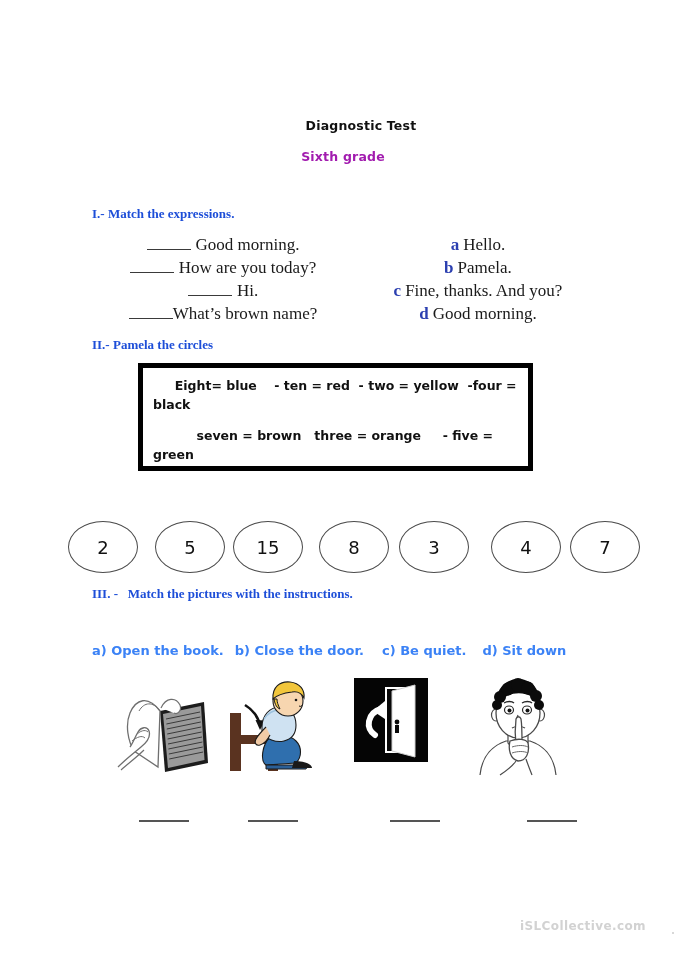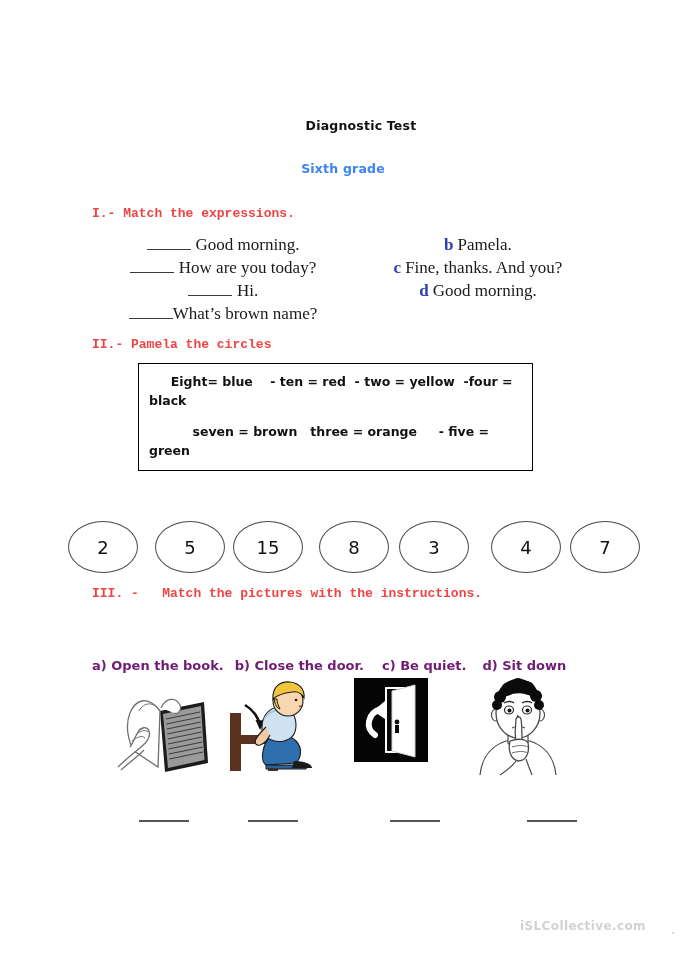--- a/index.html
+++ b/index.html
@@ -37,33 +37,33 @@
     letter-spacing: 0.2px;
     color: #111;
     margin: 0;
     padding-left: 36px;
   }
   .doc-subtitle {
     font-family: "DejaVu Sans", sans-serif;
     font-weight: bold;
     font-size: 12.5px;
     letter-spacing: 0.2px;
-    color: #3b82f6;
-    margin: 12px;
+    color: #a21caf;
+    margin: 0;
     padding-top: 16px;
   }
 
   
   .section-heading {
     position: absolute;
     left: 92px;
-    font-family: Liberation Mono, monospace;
+    font-family: Liberation Serif, serif;
     font-weight: bold;
     font-size: 13px;
-    color: #ef4444;
+    color: #1d4ed8;
     white-space: pre;
   }
   #heading-1 { top: 206px; }
   #heading-2 { top: 337px; }
   #heading-3 { top: 586px; }
 
   
   .match-left {
     position: absolute;
     left: 98px;
@@ -99,21 +99,21 @@
     margin-right: 4px;
   }
 
   
   .colour-box {
     position: absolute;
     left: 138px;
     top: 363px;
     width: 395px;
     height: 108px;
-    border: 1px solid #000000;
+    border: 5px solid #000000;
     box-sizing: border-box;
     background: #fff;
   }
   .colour-line {
     position: absolute;
     font-family: "DejaVu Sans", sans-serif;
     font-weight: bold;
     font-size: 12.5px;
     color: #111;
     line-height: 19px;
@@ -152,25 +152,25 @@
     color: #111;
     display: flex;
     align-items: center;
     justify-content: center;
   }
 
   
   .instructions-row {
     position: absolute;
     left: 92px;
-    top: 658px;
+    top: 643px;
     font-family: "DejaVu Sans", sans-serif;
     font-weight: bold;
     font-size: 13px;
-    color: #701a75;
+    color: #3b82f6;
     white-space: nowrap;
     text-align: center;
   }
   .instr-item { display: inline-block; }
   .instr-gap-1 { display: inline-block; width: 11px; }
   .instr-gap-2 { display: inline-block; width: 18px; }
   .instr-gap-3 { display: inline-block; width: 16px; }
 
   
   .pictures {
@@ -243,20 +243,23 @@
     </div>
     <div class="match-row">
       <span class="blank-line"></span><span>Hi.</span>
     </div>
     <div class="match-row">
       <span class="blank-line tight"></span><span>What’s brown name?</span>
     </div>
   </div>
 
   <div class="match-right">
+    <div class="match-row">
+      <span class="opt-letter">a</span><span>Hello.</span>
+    </div>
     <div class="match-row">
       <span class="opt-letter">b</span><span>Pamela.</span>
     </div>
     <div class="match-row">
       <span class="opt-letter">c</span><span>Fine, thanks. And you?</span>
     </div>
     <div class="match-row">
       <span class="opt-letter">d</span><span>Good morning.</span>
     </div>
   </div>

